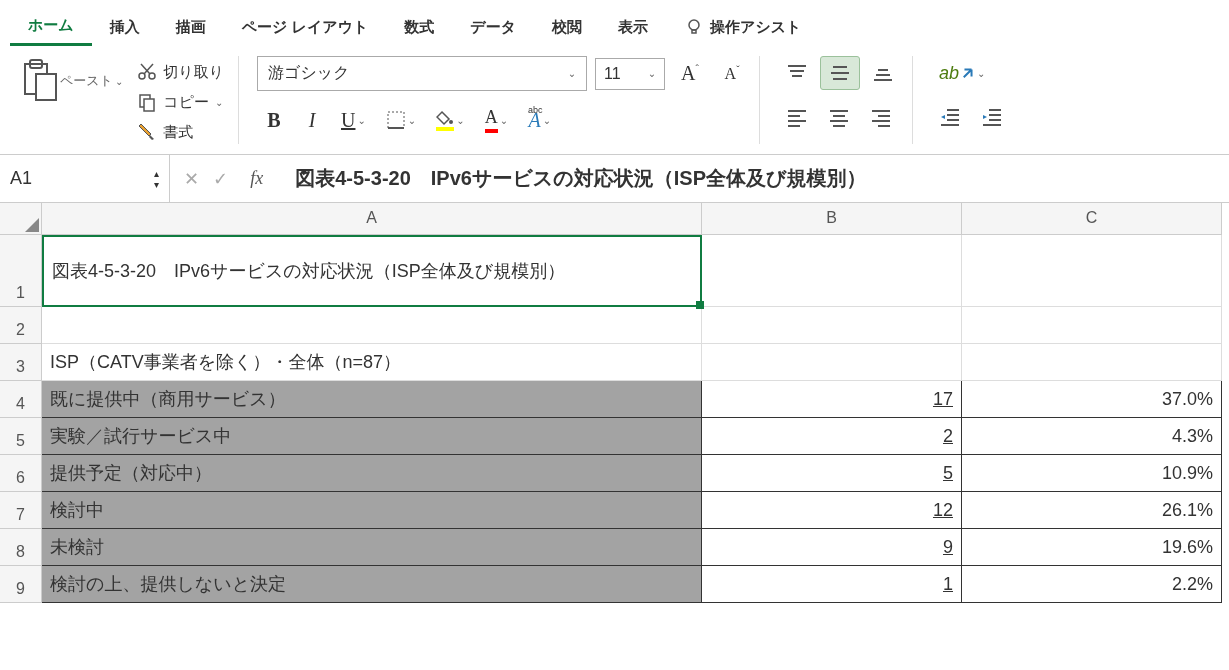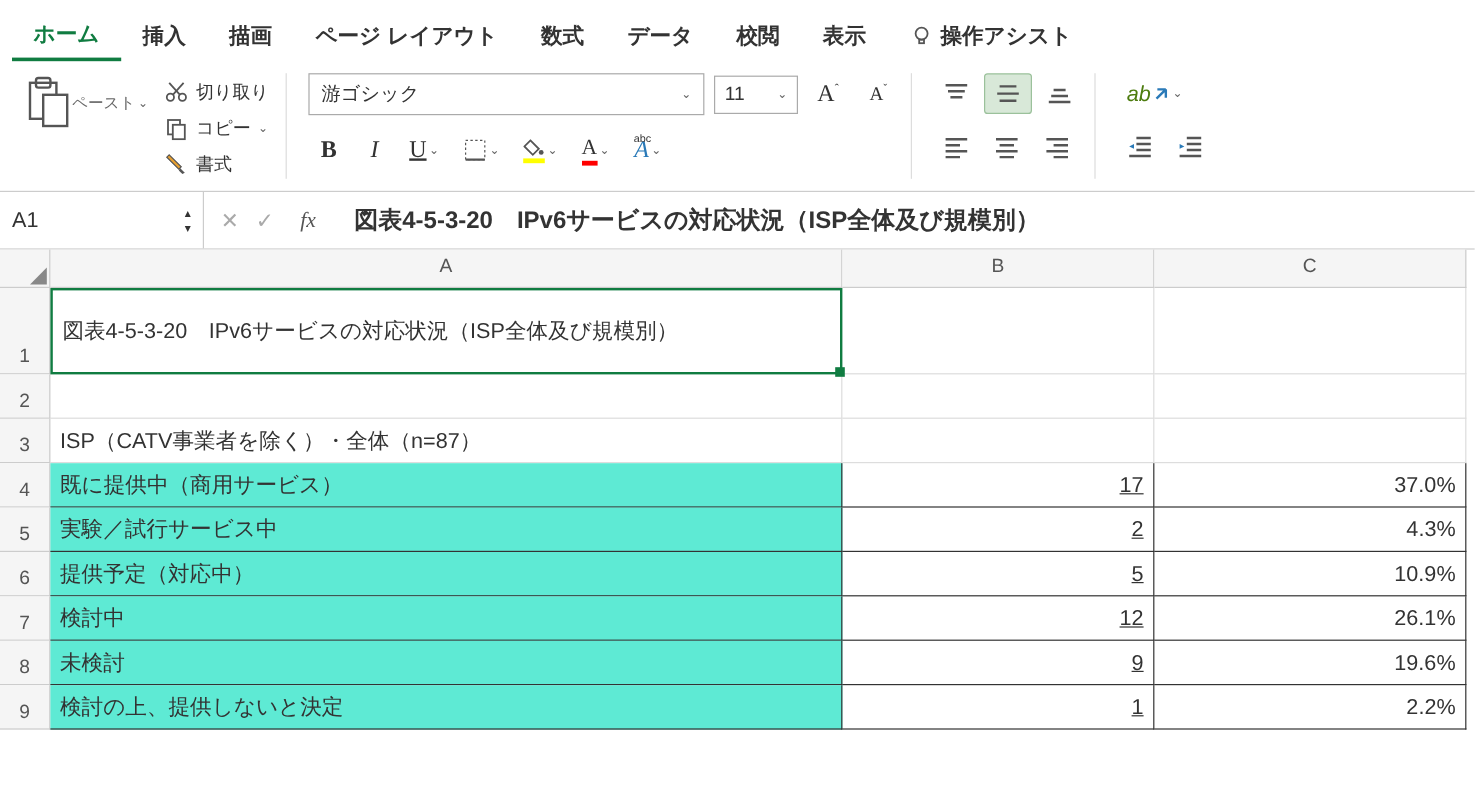--- a/index.html
+++ b/index.html
@@ -1,20 +1,20 @@
 <!DOCTYPE html>
 <html><head>
   <meta charset="utf-8">
   <style>
     * { margin: 0; padding: 0; box-sizing: border-box; }
     body { font-family: -apple-system, "Hiragino Sans", "Yu Gothic", sans-serif; font-size: 14px; color: #333; background: #fff; width: 1229px; height: 670px; overflow: hidden; }
     
     
     .ribbon-tabs { display: flex; align-items: center; padding: 8px 10px 0 10px; gap: 0; }
-    .ribbon-tab { padding: 8px 18px; font-size: 18px; font-weight: 600; cursor: pointer; }
+    .ribbon-tab { padding: 8px 18px; font-size: 15px; font-weight: 600; cursor: pointer; }
     .ribbon-tab.active { color: #107c41; border-bottom: 3px solid #107c41; }
     .assist-tab { display: flex; align-items: center; gap: 6px; }
     
     
     .ribbon { display: flex; padding: 10px 10px; gap: 8px; border-bottom: 1px solid #ccc; background: #fff; }
     .ribbon-group { display: flex; flex-direction: column; padding: 0 10px; border-right: 1px solid #ddd; }
     .ribbon-group:last-child { border-right: none; }
     .paste-group { align-items: center; gap: 4px; }
     .paste-icon { width: 40px; height: 50px; display: flex; align-items: center; justify-content: center; }
     .paste-label { font-size: 13px; color: #666; }
@@ -55,21 +55,21 @@
     .row { display: flex; }
     .row-header { width: 42px; border-right: 1px solid #ccc; border-bottom: 1px solid #ccc; background: #f5f5f5; text-align: center; display: flex; align-items: flex-end; justify-content: center; padding: 4px 0; font-size: 16px; color: #555; }
     .cell { border-right: 1px solid #ddd; border-bottom: 1px solid #ddd; padding: 6px 8px; font-size: 18px; display: flex; align-items: center; }
     .cell.col-a { width: 660px; }
     .cell.col-b { width: 260px; justify-content: flex-end; text-decoration: underline; }
     .cell.col-c { width: 260px; justify-content: flex-end; }
     .row-1 .row-header, .row-1 .cell { height: 72px; }
     .row-std .row-header, .row-std .cell { height: 37px; }
     .cell.selected { border: 2px solid #107c41; position: relative; }
     .cell.selected::after { content: ''; position: absolute; right: -4px; bottom: -4px; width: 8px; height: 8px; background: #107c41; }
-    .cell.green { background: #5eead4; }
+    .cell.green { background: #a3a3a3; }
     .cell.databorder { border-right: 1px solid #333; border-bottom: 1px solid #333; }
     
     
     svg { display: block; }
     .chev { font-size: 10px; color: #666; }
     .big-a { font-size: 20px; font-family: Georgia, serif; }
     .sup { font-size: 10px; vertical-align: super; }
     .underline-swatch { border-bottom: 4px solid; padding-bottom: 1px; }
   </style>
 </head>

